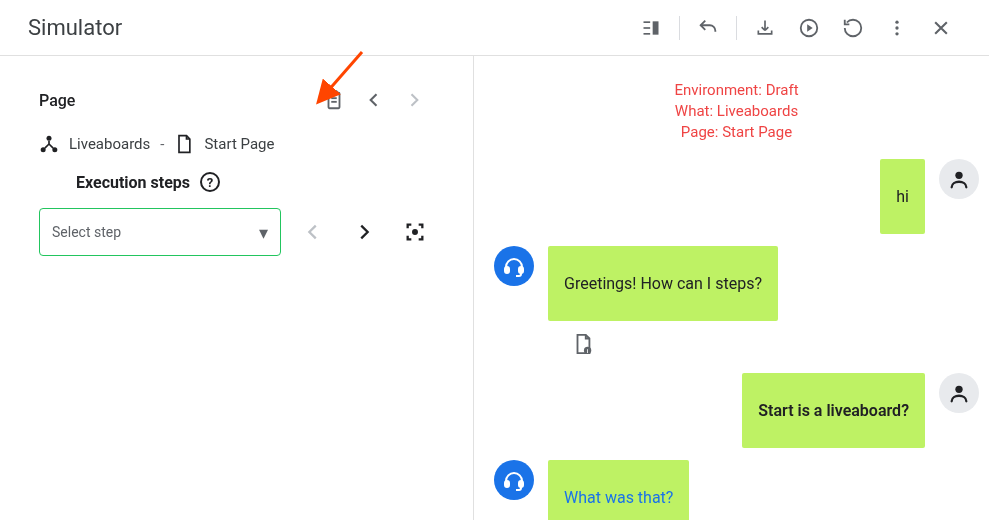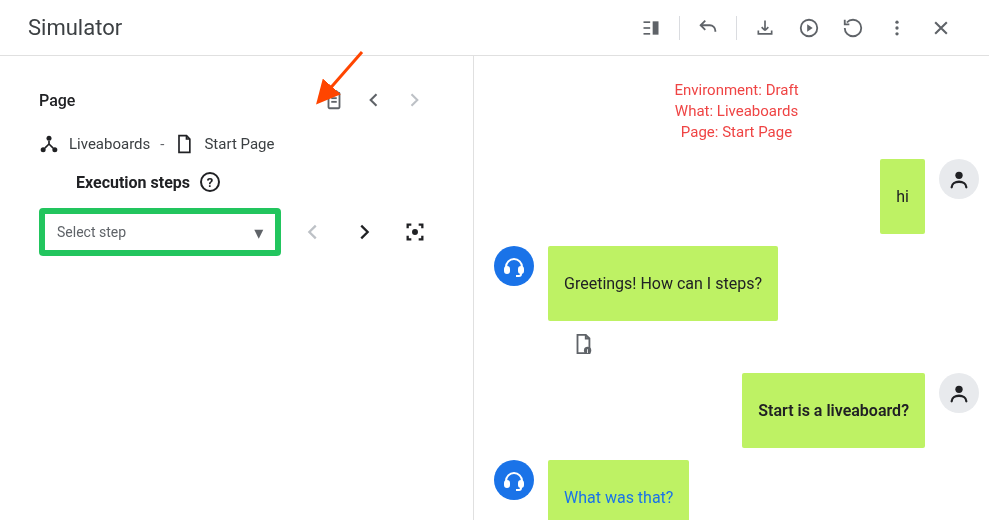--- a/index.html
+++ b/index.html
@@ -115,21 +115,21 @@
     cursor: pointer;
   }
   .step-row {
     display: flex;
     align-items: center;
     gap: 12px;
   }
   .select-step {
     width: 248px;
     height: 48px;
-    border: 6px solid #22c55e;
+    border: 1px solid #22c55e;
     border-radius: 4px;
     padding: 0 12px;
     display: flex;
     align-items: center;
     justify-content: space-between;
     cursor: pointer;
     color: #5f6368;
     font-size: 14px;
   }
   .chev { font-size: 18px; color: #5f6368; }

